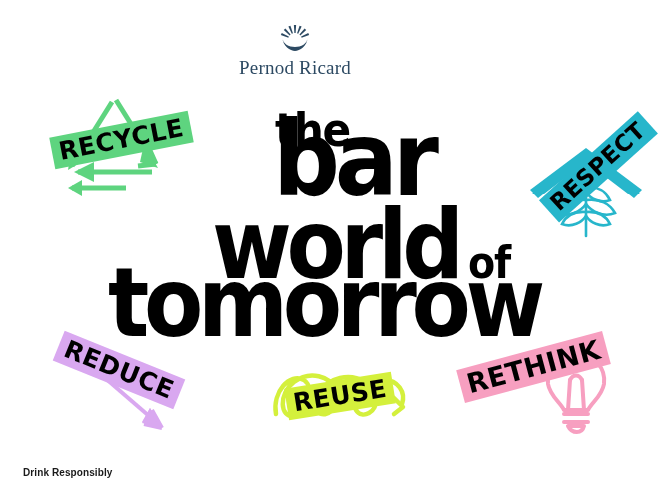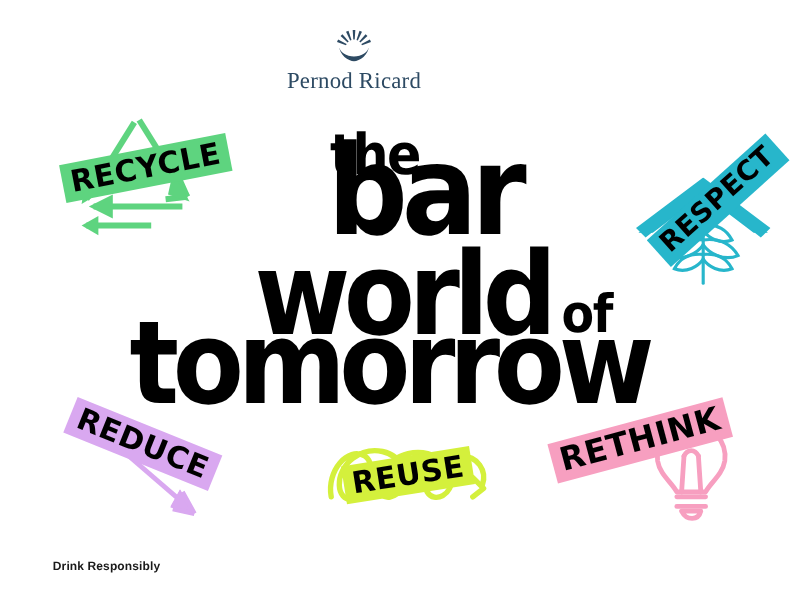--- a/index.html
+++ b/index.html
@@ -156,21 +156,21 @@
     background: #f79fc0;
     font-size: 27px;
     left: 6px;
     top: 14px;
     transform: rotate(-15deg);
   }
 
   
   #footer {
     position: absolute;
-    left: 44px;
+    left: 23px;
     top: 466px;
     width: 626px;
     z-index: 7;
   }
   #footer .f-title {
     font-family: "Liberation Sans", sans-serif;
     font-size: 10px;
     font-weight: 700;
     color: #1a1a1a;
     letter-spacing: 0.1px;

